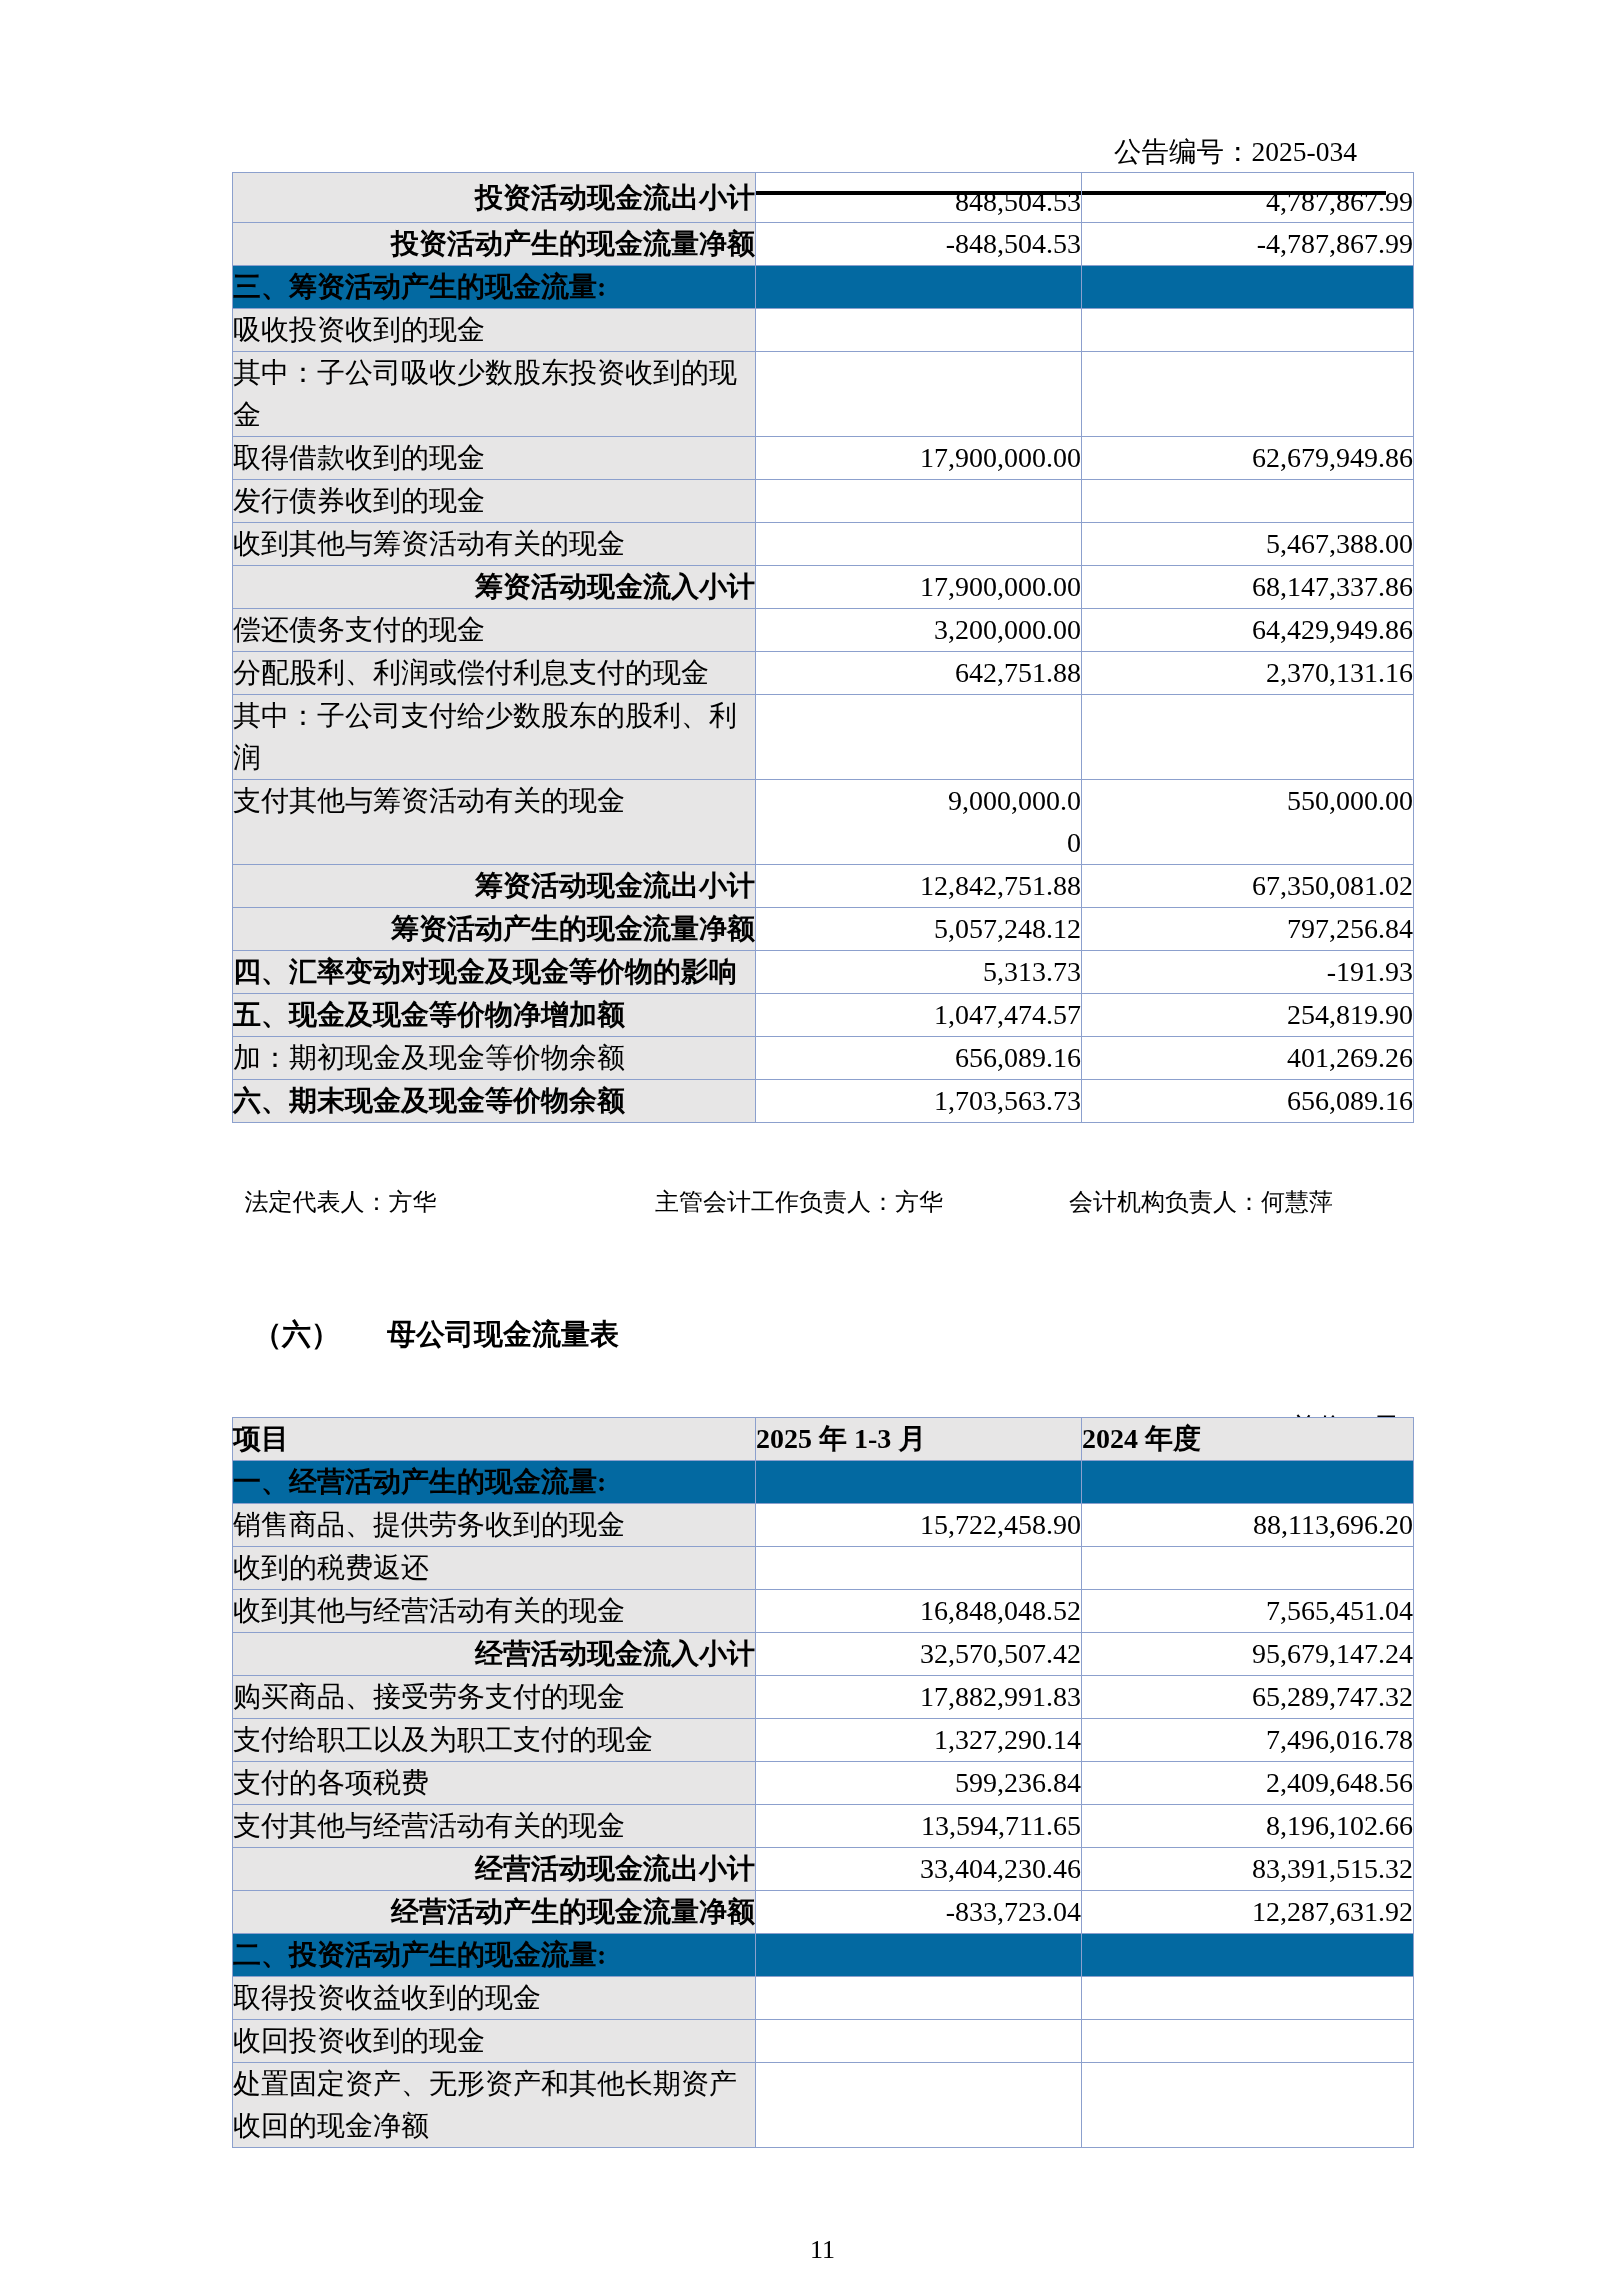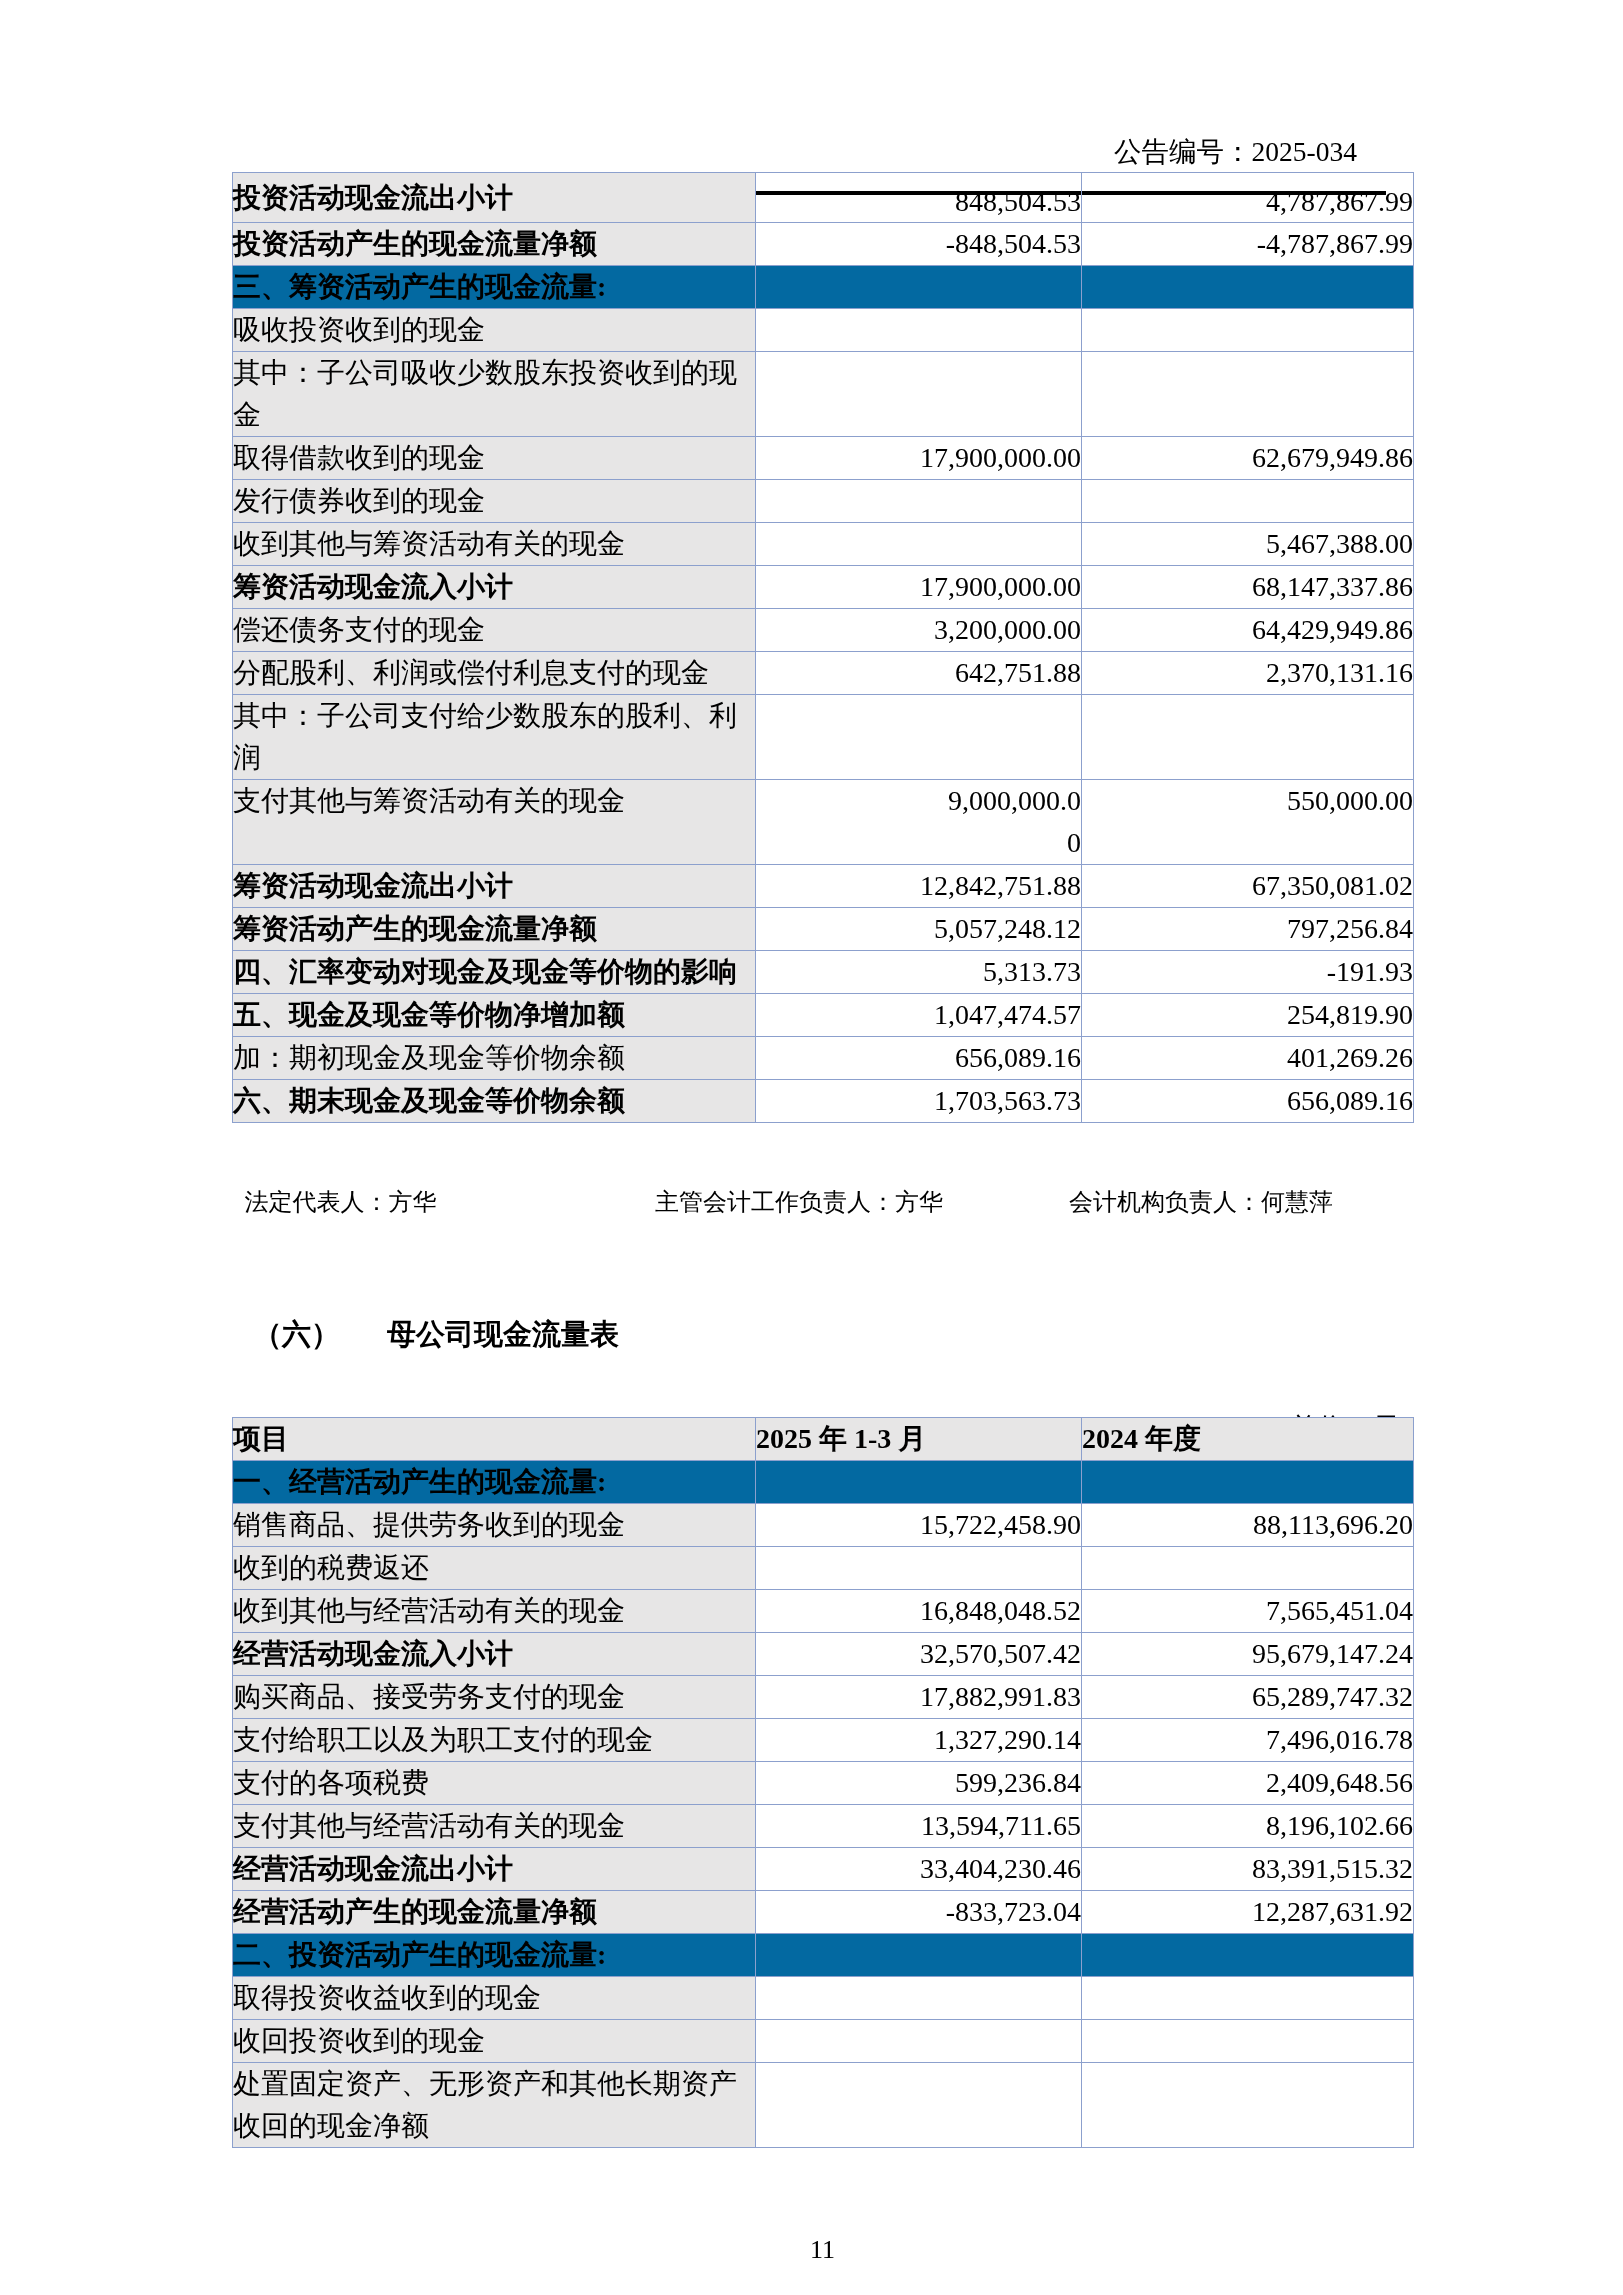--- a/index.html
+++ b/index.html
@@ -26,21 +26,21 @@
     vertical-align:top; padding:0;
   }
   th.hdr {
     background:#e7e6e6; font-weight:bold; text-align:left;
     height:43px;
   }
   td.label {
     background:#e7e6e6; text-align:left;
     padding-left:8.5px; padding-right:33px;
   }
-  td.label.sub { font-weight:bold; text-align:left; }
+  td.label.sub { font-weight:bold; text-align:right; }
   td.label.lead { font-weight:bold; }
   td.val {
     background:#fff; text-align:right; padding-right:6.5px;
     white-space:pre-line;
   }
   tr.section td.label { font-weight:bold; }
   tr.section td { background:#0369a1; }
 
   tr.carry { height:50px; }
   tr.carry td.label { vertical-align:middle; line-height:31px; }

